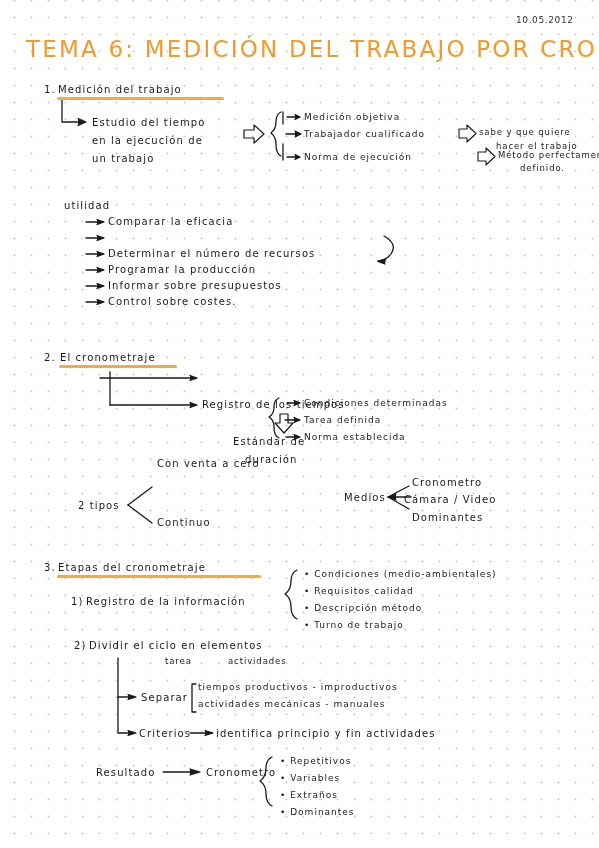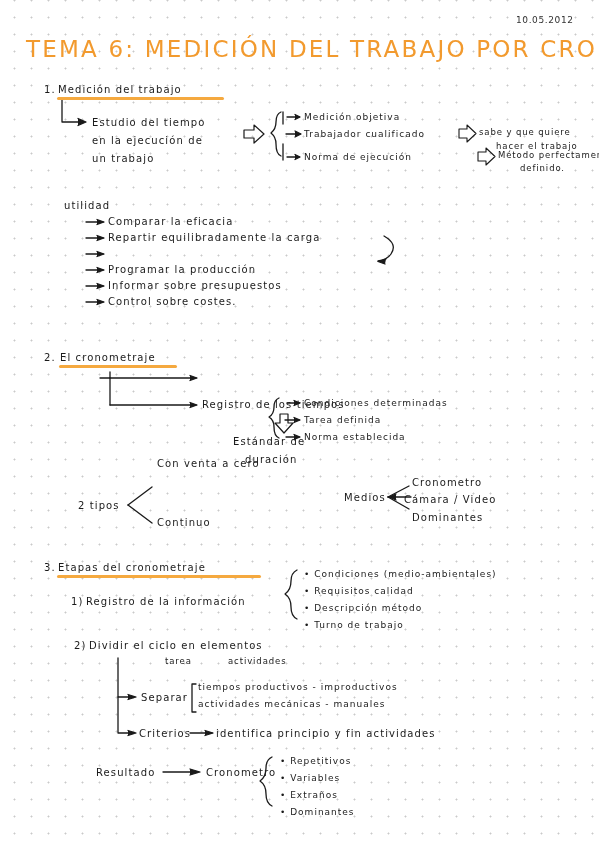--- a/index.html
+++ b/index.html
@@ -157,21 +157,21 @@
   <div class="abs hw sm" style="left:304px;top:129px;">Trabajador cualificado</div>
   <div class="abs hw sm" style="left:304px;top:152px;">Norma de ejecución</div>
 
   <div class="abs hw xs" style="left:479px;top:128px;">sabe y que quiere</div>
   <div class="abs hw xs" style="left:496px;top:142px;">hacer el trabajo</div>
   <div class="abs hw xs" style="left:498px;top:151px;">Método perfectamente</div>
   <div class="abs hw xs" style="left:520px;top:164px;">definido.</div>
 
   <div class="abs hw" style="left:64px;top:200px;">utilidad</div>
   <div class="abs hw" style="left:108px;top:216px;">Comparar la eficacia</div>
-  <div class="abs hw" style="left:108px;top:232px;">Repartir equilibradamente la carga</div>
+  <div class="abs hw" style="left:108px;top:248px;">Determinar el número de recursos</div>
   <div class="abs hw" style="left:108px;top:264px;">Programar la producción</div>
   <div class="abs hw" style="left:108px;top:280px;">Informar sobre presupuestos</div>
   <div class="abs hw" style="left:108px;top:296px;">Control sobre costes.</div>
 
   <div class="abs hw" style="left:44px;top:352px;">2.</div>
   <div class="abs hw" style="left:60px;top:352px;">El cronometraje</div>
   <div class="hl" style="left:59px;top:365px;width:118px;"></div>
 
   <div class="abs hw" style="left:202px;top:399px;">Registro de los tiempos</div>
 

